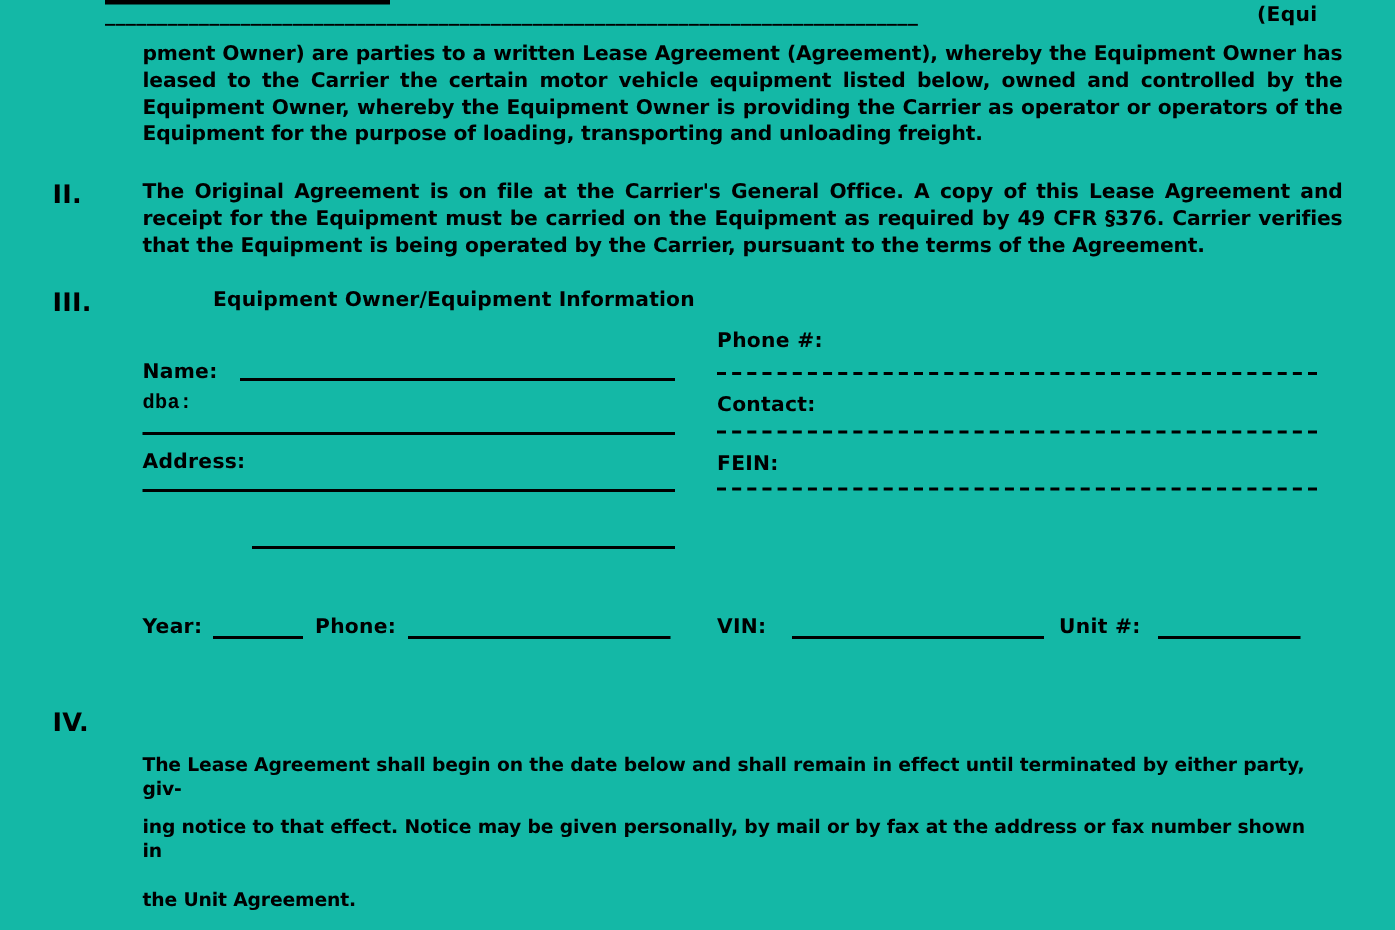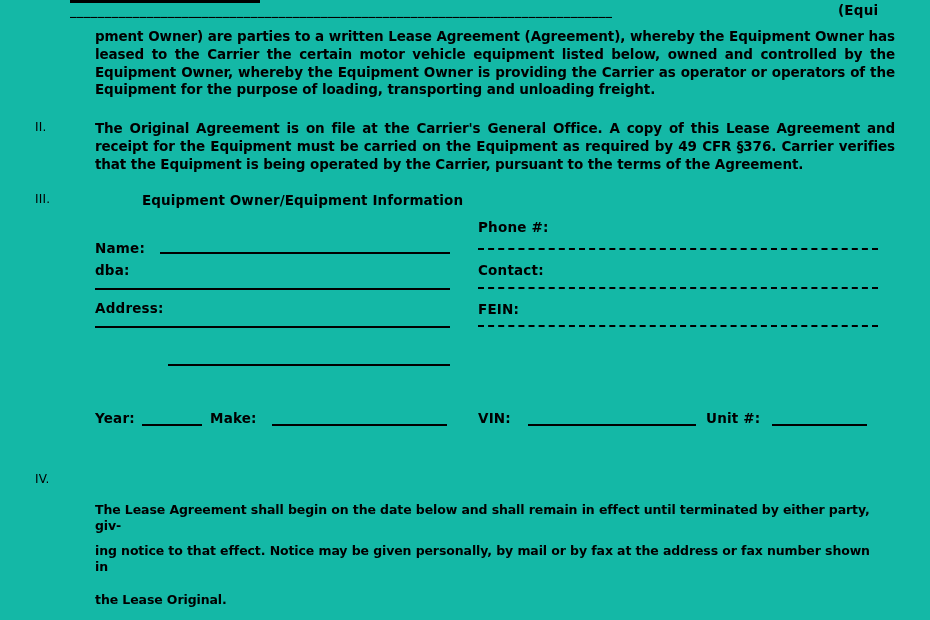--- a/index.html
+++ b/index.html
@@ -17,22 +17,22 @@
   .page {
     position: relative;
     width: 930px;
     height: 620px;
     background: #14b8a6;
   }
 
   
   .numeral {
     position: absolute;
-    font-weight: normal;
-    font-size: 12px;
+    font-weight: bold;
+    font-size: 17px;
     letter-spacing: 0.2px;
   }
   .body-block {
     position: absolute;
     font-weight: bold;
     font-size: 13.5px;
     line-height: 1.32;
     text-align: justify;
     text-justify: inter-word;
     letter-spacing: -0.1px;
@@ -110,38 +110,38 @@
 
   <div class="label" style="left:478px; top:262px;">Contact:</div>
   <div class="dashed-rule" style="left:478px; top:287px; width:400px;"></div>
 
   <div class="label" style="left:478px; top:301px;">FEIN:</div>
   <div class="dashed-rule" style="left:478px; top:325px; width:400px;"></div>
 
   <div class="label" style="left:95px; top:240px;">Name:</div>
   <div class="solid-rule" style="left:160px; top:252px; width:290px;"></div>
 
-  <div class="label" style="left:95px; top:262px;">dba:</div>
+  <div class="label" style="left:95px; top:262px;font-family:Liberation Mono, monospace;">dba:</div>
   <div class="solid-rule" style="left:95px; top:288px; width:355px;"></div>
 
   <div class="label" style="left:95px; top:300px;">Address:</div>
   <div class="solid-rule" style="left:95px; top:326px; width:355px;"></div>
   <div class="solid-rule" style="left:168px; top:364px; width:282px;"></div>
 
   <div class="label" style="left:95px; top:410px;">Year:</div>
   <div class="solid-rule" style="left:142px; top:424px; width:60px;"></div>
 
-  <div class="label" style="left:210px; top:410px;">Make:</div>
+  <div class="label" style="left:210px; top:410px;">Phone:</div>
   <div class="solid-rule" style="left:272px; top:424px; width:175px;"></div>
 
   <div class="label" style="left:478px; top:410px;">VIN:</div>
   <div class="solid-rule" style="left:528px; top:424px; width:168px;"></div>
 
   <div class="label" style="left:706px; top:410px;">Unit #:</div>
   <div class="solid-rule" style="left:772px; top:424px; width:95px;"></div>
 
   <div class="numeral" style="left:35px; top:472px;">IV.</div>
 
   <div class="small-para" style="left:95px; top:502px; width:790px;">The Lease Agreement shall begin on the date below and shall remain in effect until terminated by either party, giv-</div>
   <div class="small-para" style="left:95px; top:543px; width:790px;">ing notice to that effect. Notice may be given personally, by mail or by fax at the address or fax number shown in</div>
-  <div class="small-para" style="left:95px; top:592px; width:790px;">the Lease Original.</div>
+  <div class="small-para" style="left:95px; top:592px; width:790px;">the Unit Agreement.</div>
 
 </div>
 
 </body></html>

